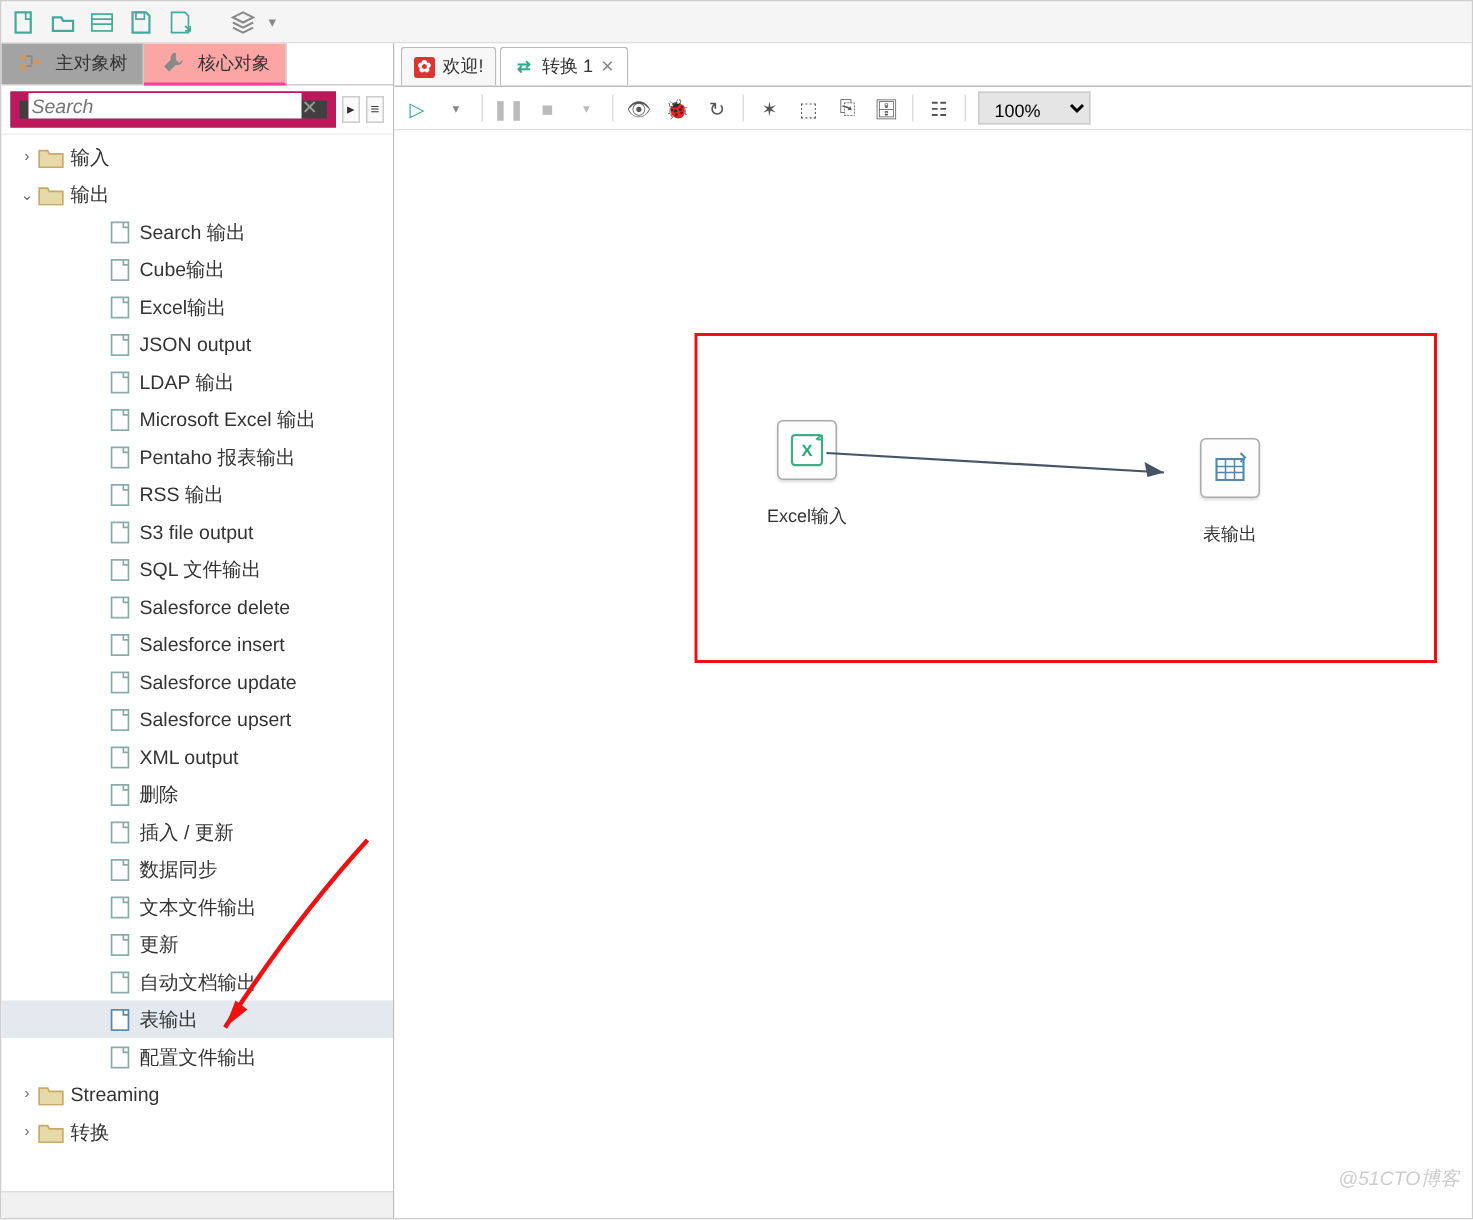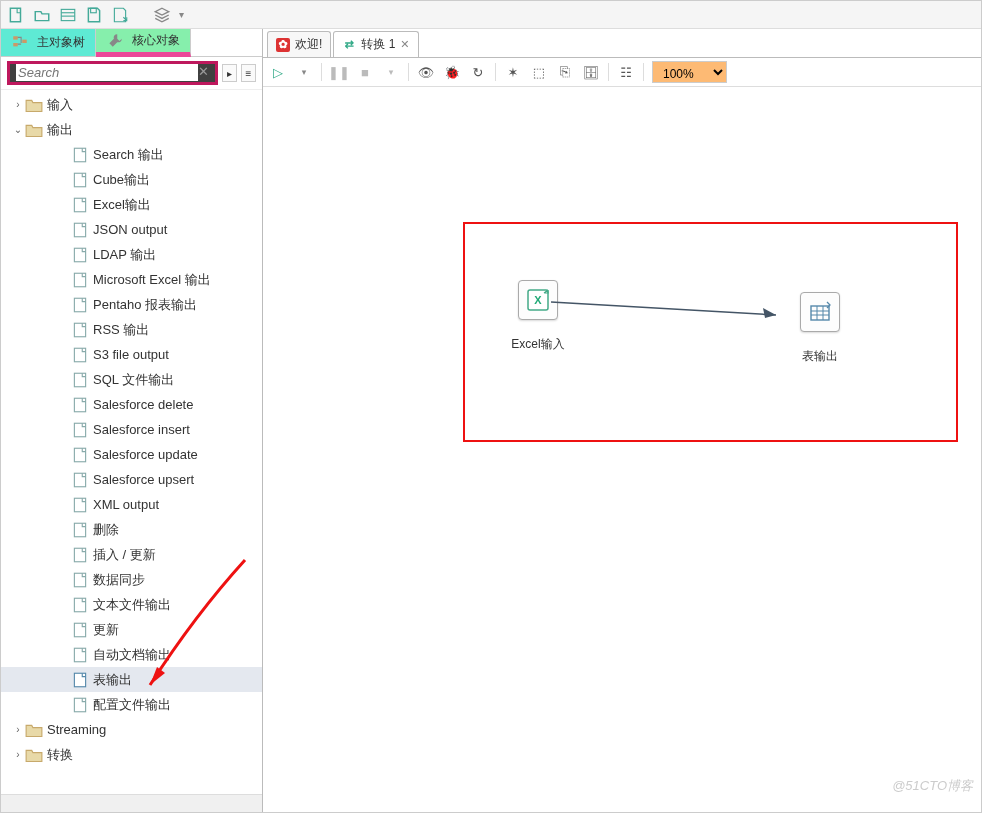--- a/index.html
+++ b/index.html
@@ -3,24 +3,24 @@
 <meta charset="utf-8">
 <style>
   * { box-sizing: border-box; font-family: "Microsoft YaHei", Arial, sans-serif; }
   body { margin: 0; background: #fff; font-size: 13px; color: #333; }
   .app { width: 982px; height: 813px; display: flex; flex-direction: column; border: 1px solid #ccc; }
   .top-toolbar { height: 28px; background: #f5f5f5; border-bottom: 1px solid #ddd; display: flex; align-items: center; padding: 0 6px; gap: 8px; }
   .top-toolbar .ico { width: 18px; height: 18px; display: inline-flex; align-items: center; justify-content: center; color: #5a7; cursor: pointer; }
   .main { flex: 1; display: flex; min-height: 0; }
   .sidebar { width: 262px; border-right: 1px solid #bbb; display: flex; flex-direction: column; background: #fff; position: relative; }
   .side-tabs { display: flex; height: 28px; border-bottom: 1px solid #ccc; }
-  .side-tab { display: flex; align-items: center; padding: 0 10px; border-right: 1px solid #ccc; background: #5eead4; cursor: pointer; gap: 4px; font-size: 12px; }
-  .side-tab.active { background: #86efac; border-bottom: 5px solid #ec4899; margin-bottom: -1px; }
+  .side-tab { display: flex; align-items: center; padding: 0 10px; border-right: 1px solid #ccc; background: #a3a3a3; cursor: pointer; gap: 4px; font-size: 12px; }
+  .side-tab.active { background: #fca5a5; border-bottom: 2px solid #ec4899; margin-bottom: -1px; }
   .search-row { display: flex; align-items: center; padding: 4px 6px; gap: 4px; border-bottom: 1px solid #eee; }
-  .search-box { flex: 1; display: flex; align-items: flex-start; border: 3px solid #be185d; height: 24px; padding: 0 6px; background: #404040; }
+  .search-box { flex: 1; display: flex; align-items: flex-end; border: 6px solid #be185d; height: 24px; padding: 0 6px; background: #404040; }
   .search-box input { border: none; outline: none; flex: 1; font-style: italic; color: #999; font-size: 13px; }
   .search-box .clear { color: #999; cursor: pointer; }
   .mini-btn { width: 18px; height: 18px; border: 1px solid #ccc; background: #fafafa; display: inline-flex; align-items: center; justify-content: center; font-size: 10px; cursor: pointer; }
   .tree-scroll { flex: 1; overflow-y: auto; position: relative; padding: 2px 0 8px 0; }
   .tree-scroll::-webkit-scrollbar { width: 18px; }
   .tree-scroll::-webkit-scrollbar-thumb { background: #c9c9c9; border: 3px solid #f0f0f0; }
   .tree-scroll::-webkit-scrollbar-track { background: #f0f0f0; }
   .tree-item { display: flex; align-items: center; height: 25px; padding-left: 8px; cursor: pointer; white-space: nowrap; }
   .tree-item.selected { background: #e4e8ef; }
   .expander { width: 14px; display: inline-flex; justify-content: center; color: #666; font-size: 10px; }
@@ -30,21 +30,21 @@
   .bottom-scroll { height: 18px; background: #f0f0f0; border-top: 1px solid #ddd; }
   .canvas-area { flex: 1; display: flex; flex-direction: column; background: #fff; position: relative; }
   .canvas-tabs { display: flex; height: 28px; padding-left: 4px; align-items: flex-end; }
   .ctab { display: flex; align-items: center; height: 26px; padding: 0 8px; border: 1px solid #bbb; border-bottom: none; background: #f7f7f7; margin-right: 2px; gap: 5px; font-size: 12px; cursor: pointer; border-radius: 3px 3px 0 0; }
   .ctab.active { background: #fff; }
   .ctab .close { color: #888; cursor: pointer; font-size: 11px; }
   .tab-ico { width: 14px; height: 14px; display: inline-flex; align-items: center; justify-content: center; font-size: 11px; }
   .canvas-toolbar { height: 30px; border-top: 1px solid #bbb; border-bottom: 1px solid #ddd; background: #fff; display: flex; align-items: center; padding: 0 6px; gap: 8px; }
   .tb-btn { width: 18px; height: 18px; display: inline-flex; align-items: center; justify-content: center; color: #555; cursor: pointer; }
   .sep { width: 1px; height: 18px; background: #ddd; }
-  .zoom-sel { height: 22px; border: 1px solid #ccc; font-size: 12px; padding: 4px 16px 0 6px; background: #fdba74; }
+  .zoom-sel { height: 22px; border: 1px solid #ccc; font-size: 12px; padding: 4px 16px 0 6px; background: #e5e5e5; }
   .canvas { flex: 1; position: relative; background: #fff; }
   .red-box { position: absolute; left: 200px; top: 135px; width: 495px; height: 220px; border: 2px solid #e11; }
   .step { position: absolute; display: flex; flex-direction: column; align-items: center; width: 70px; }
   .step .box { width: 40px; height: 40px; border: 1px solid #aaa; border-radius: 4px; background: #fdfdfd; display: flex; align-items: center; justify-content: center; box-shadow: 0 1px 2px rgba(0,0,0,.15); }
   .step .lbl { font-size: 12px; margin-top: 16px; color: #333; }
   svg.connector { position: absolute; overflow: visible; }
   .arrow-annot { position: absolute; left: 135px; top: 555px; width: 120px; height: 140px; pointer-events: none; }
   .watermark { position: absolute; bottom: 17px; right: 8px; color: #ccc; font-size: 13px; font-style: italic; pointer-events: none; }
 </style>
 </head>

